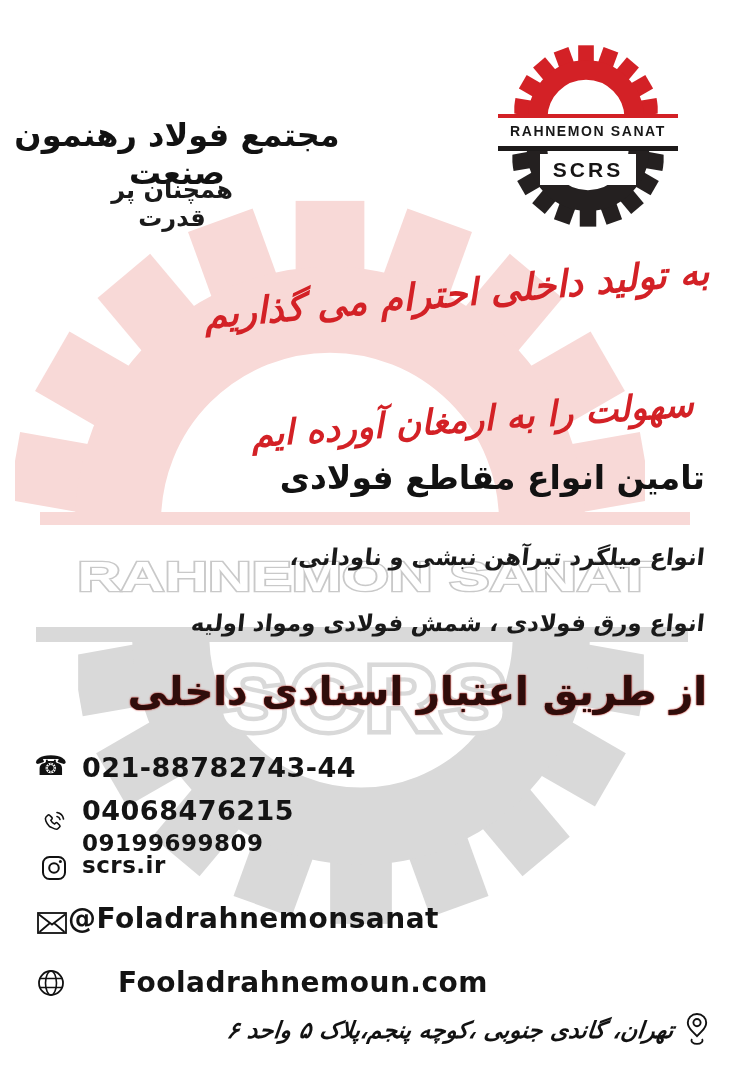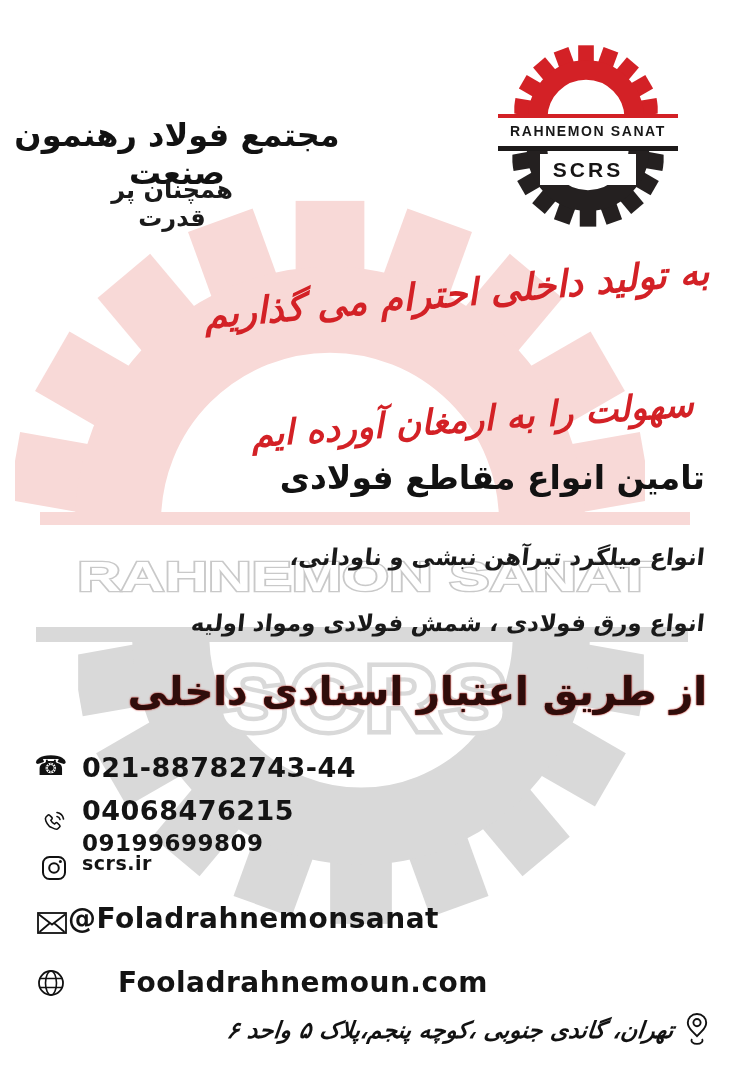--- a/index.html
+++ b/index.html
@@ -54,21 +54,21 @@
 
   
   .c-icon{color:#111;}
   .c-text{font-weight:700;color:#141414;letter-spacing:.5px;white-space:nowrap;}
   .tel-glyph{left:34px;top:752px;font-size:27px;line-height:1;color:#111;}
   .t-landline{left:82px;top:752px;font-size:27px;}
   .i-mobile{left:38px;top:806px;}
   .t-mobile1{left:82px;top:795px;font-size:27px;}
   .t-mobile2{left:82px;top:830px;font-size:23px;}
   .i-instagram{left:40px;top:854px;}
-  .t-instagram{left:82px;top:852px;font-size:19px;}
+  .t-instagram{left:82px;top:852px;font-size:23px;}
   .i-envelope{left:36px;top:910px;}
   .t-handle{left:68px;top:902px;font-size:28px;}
   .i-globe{left:36px;top:968px;}
   .t-website{left:82px;top:966px;font-size:28px;margin-left:36px;}
 
   
   .address{right:18px;top:1010px;display:flex;direction:rtl;align-items:center;gap:10px;}
   .address-text{font-size:23px;font-weight:800;font-style:italic;color:#121212;white-space:nowrap;
                 transform:skewX(-6deg);}
 </style>

